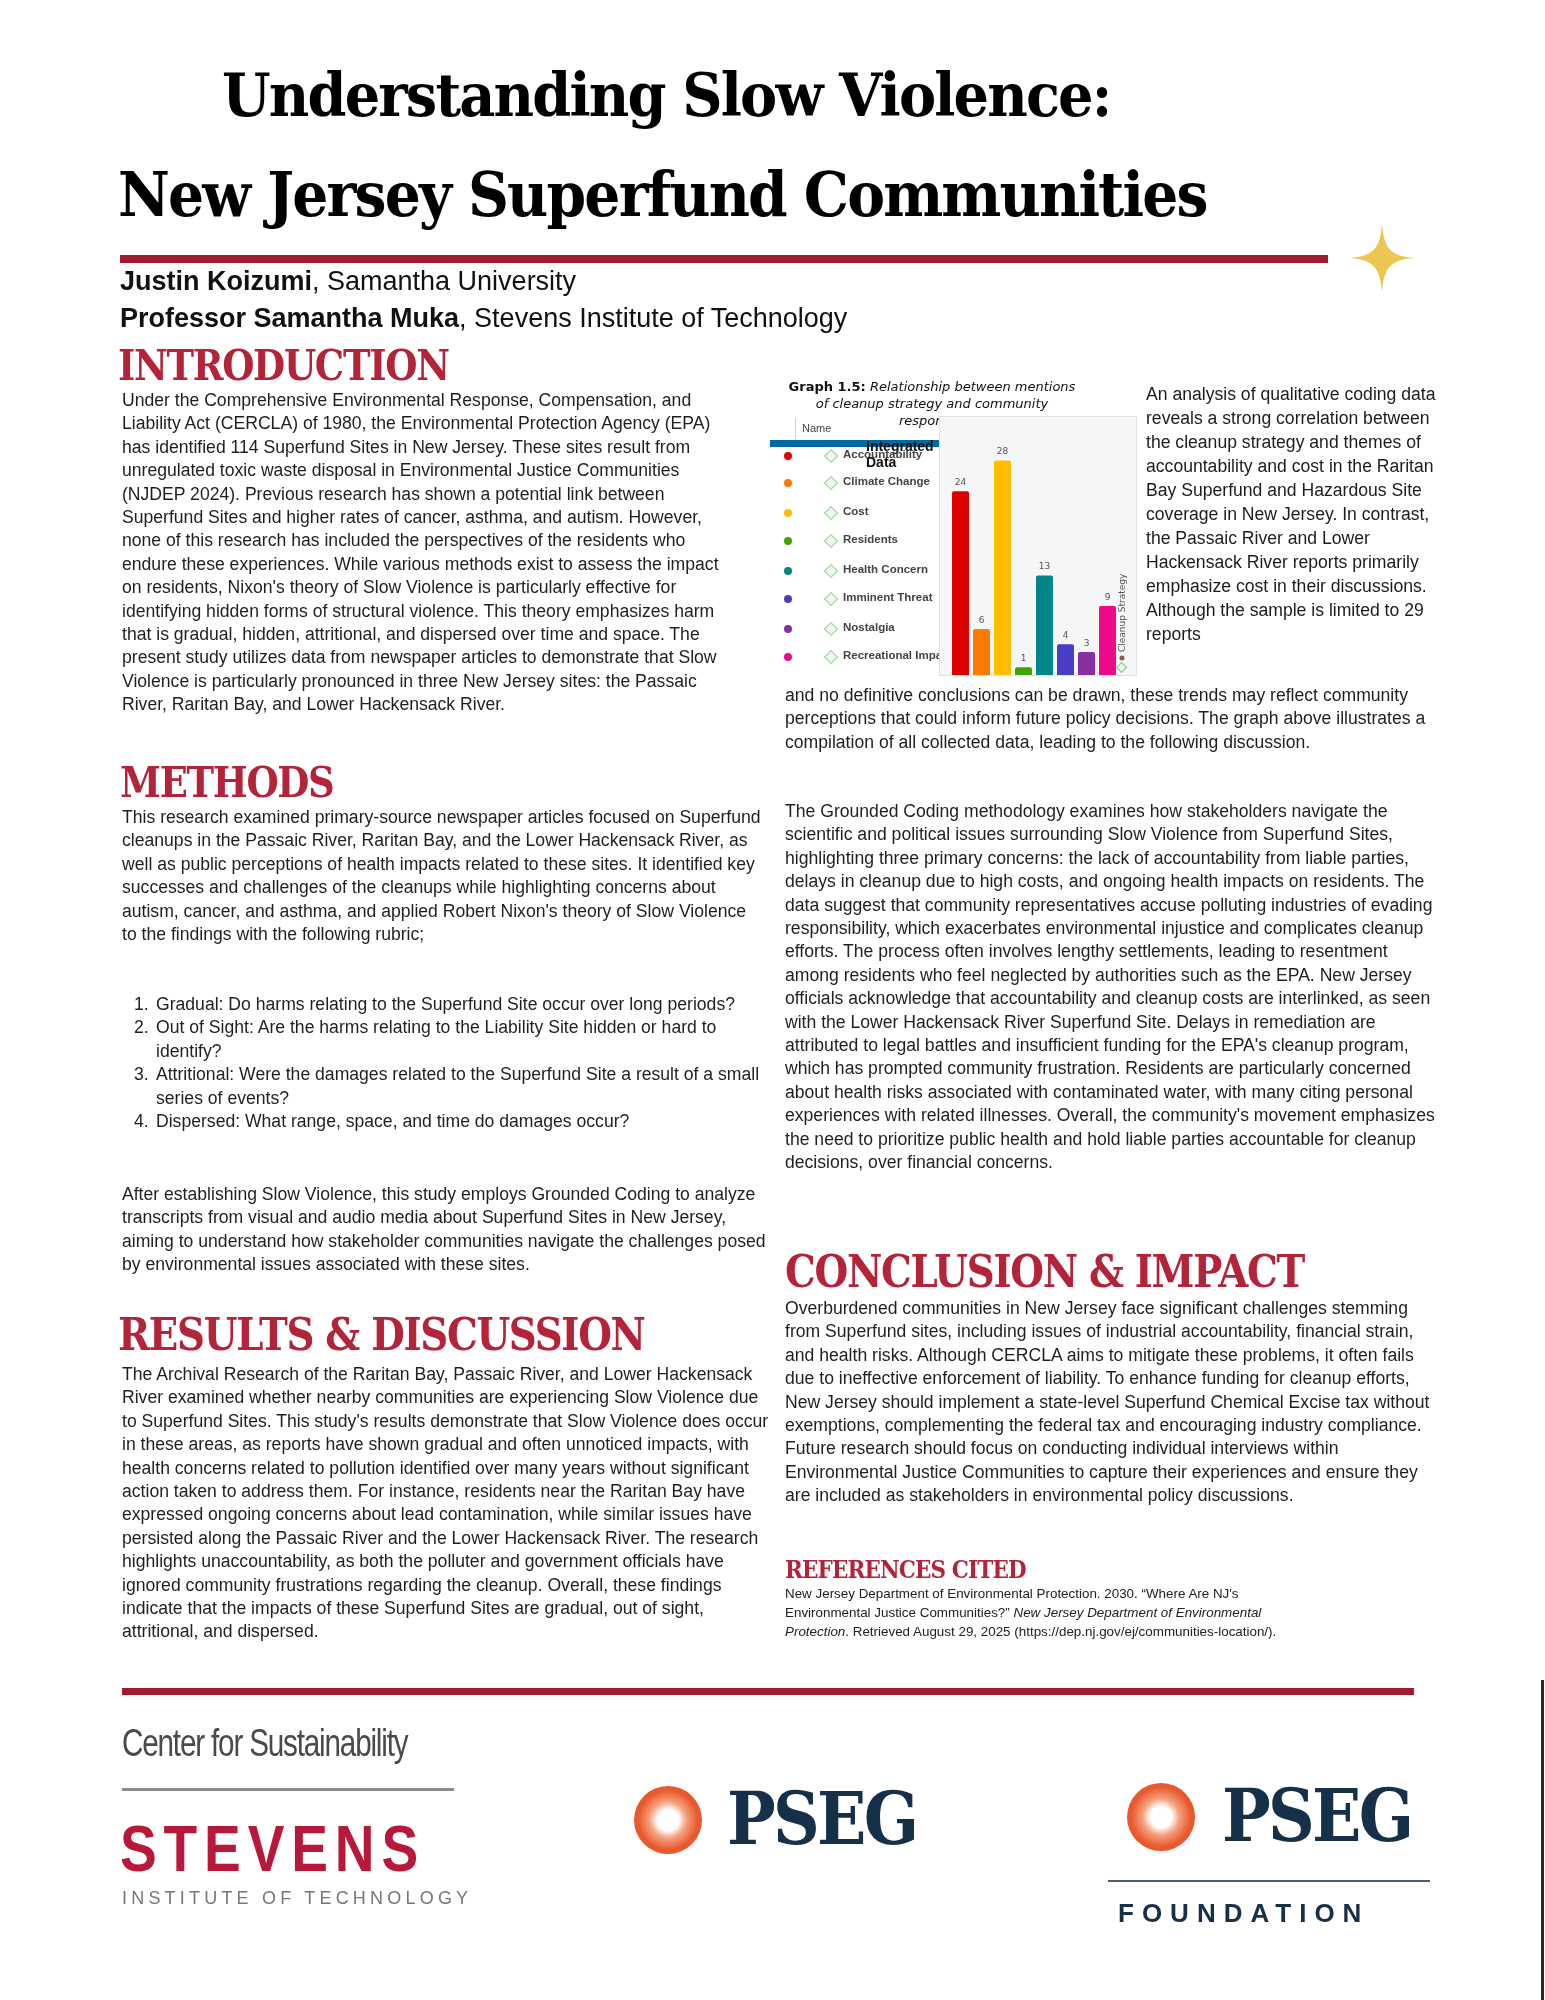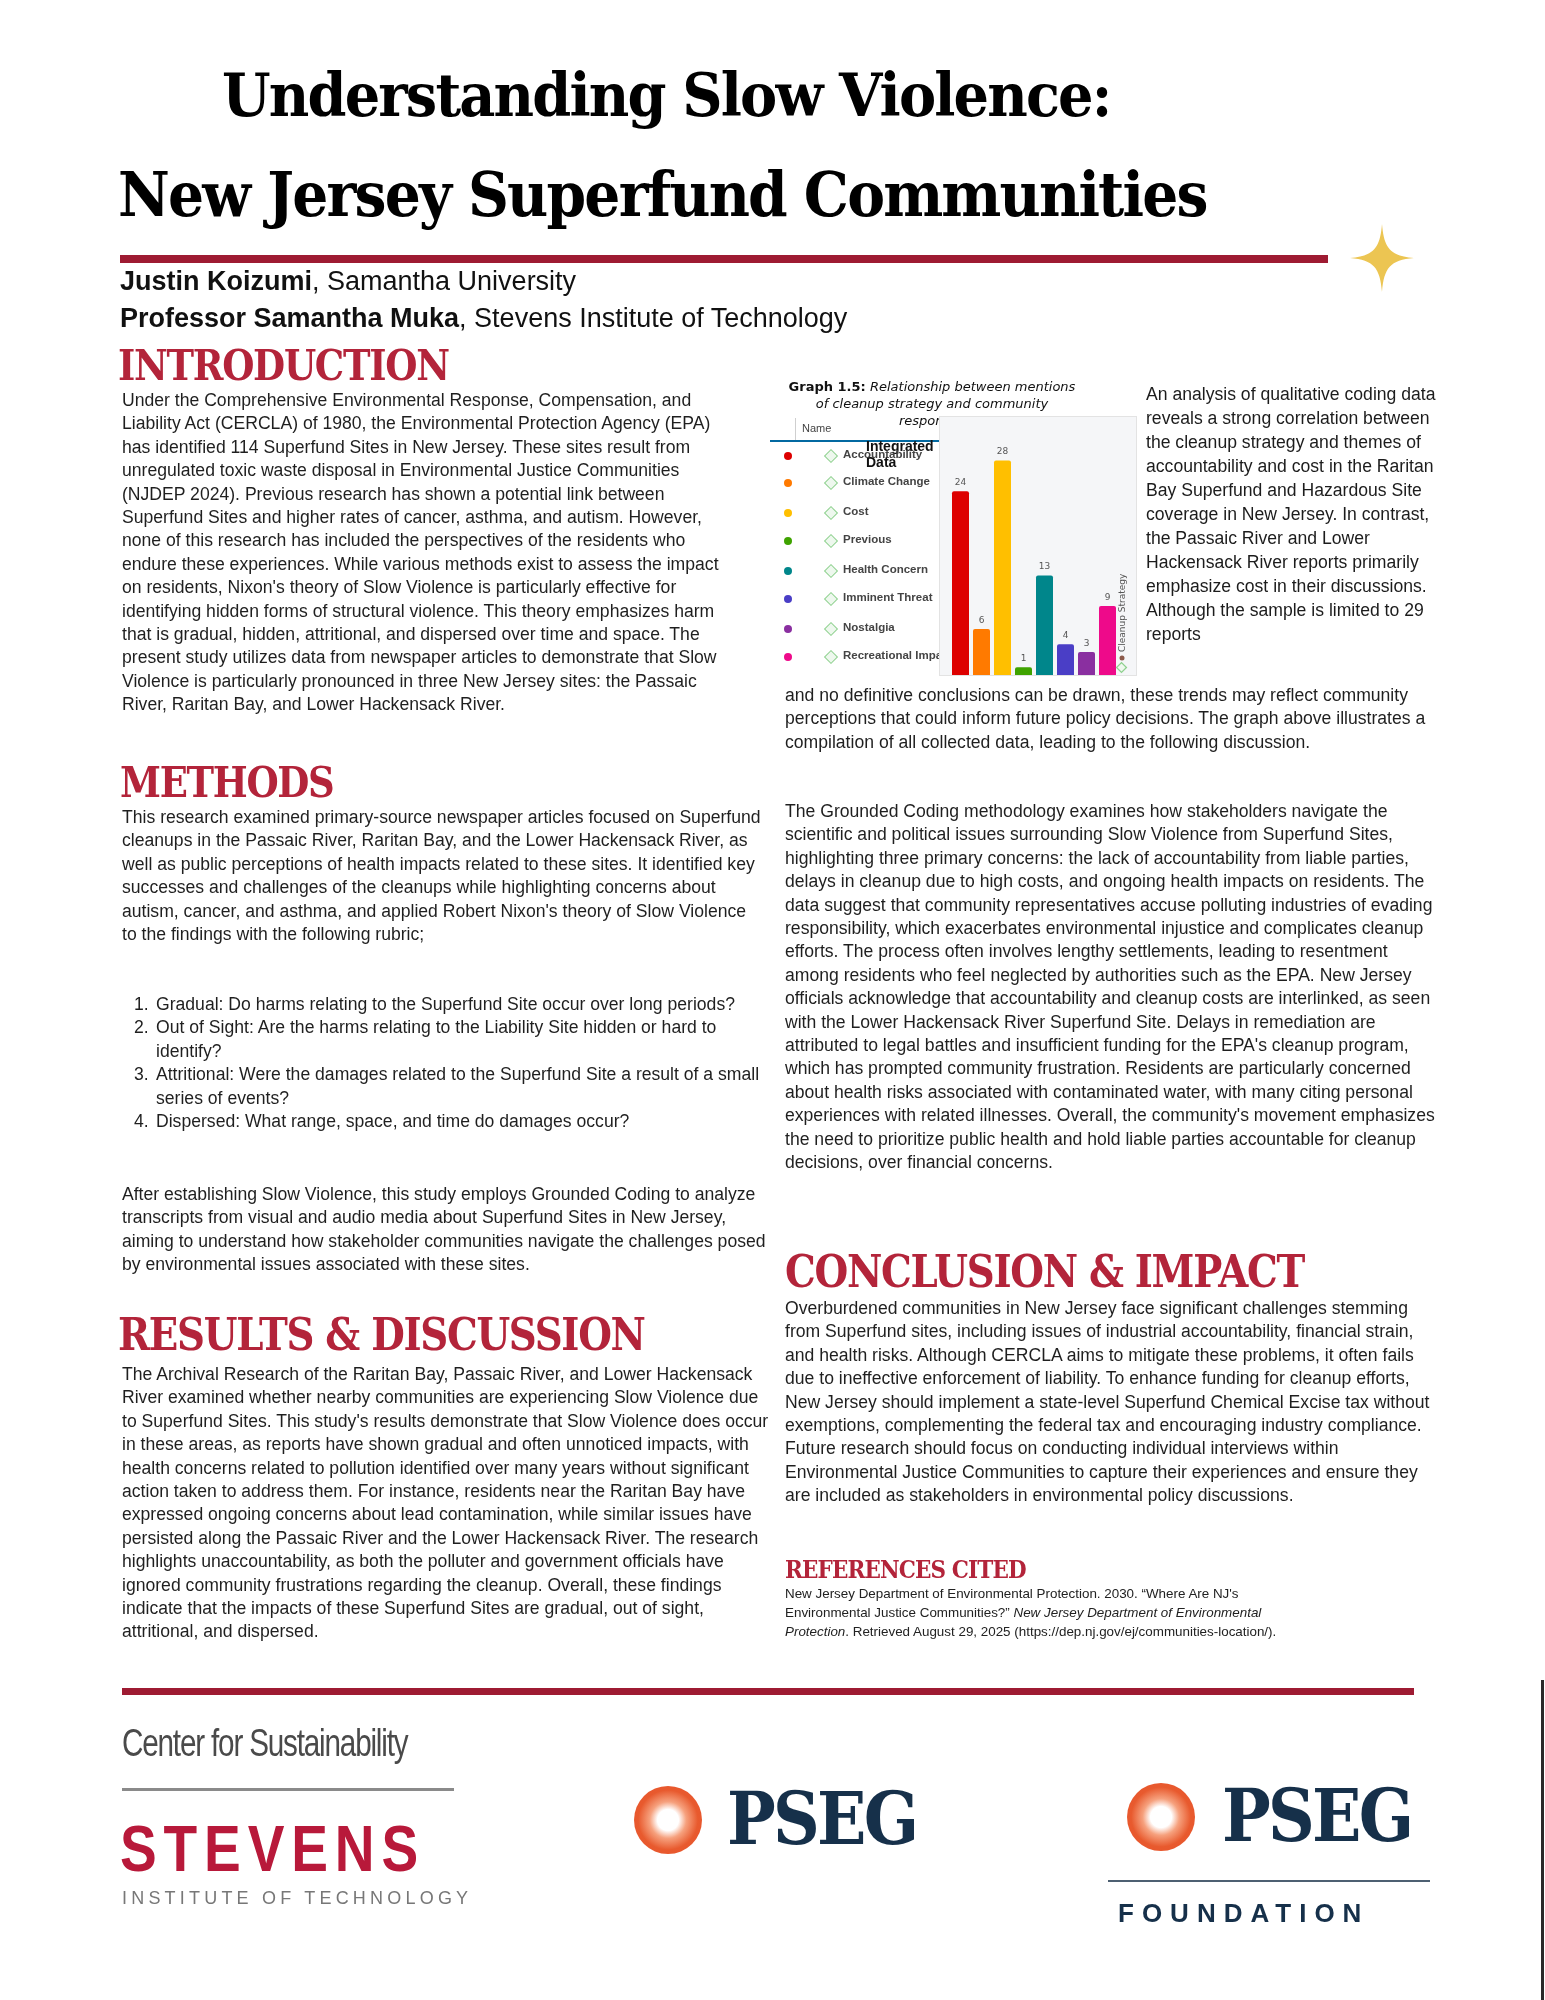--- a/index.html
+++ b/index.html
@@ -27,21 +27,21 @@
   #methods-list .num { width:22px; margin-left:12px; flex:none; }
   #methods-list .txt { flex:1; }
   #methods-p2 { left:122px; top:1183px; width:650px; }
   #results-h { left:118px; top:1308px; font-size:45px; }
   #results-p { left:122px; top:1363px; width:655px; }
   
   #chart-caption { left:782px; top:378px; width:300px; text-align:center; font-size:13px; line-height:17px; color:#111; font-family:"DejaVu Sans", sans-serif; }
   #chart-caption b { font-weight:bold; font-style:normal; }
   #chart-caption i { font-style:italic; }
   #legend-panel { left:770px; top:418px; width:175px; height:258px; }
-  #legend-header { position:absolute; left:0; top:0; width:175px; height:22px; border-bottom:2px solid #0369a1; font-size:11px; }
+  #legend-header { position:absolute; left:0; top:0; width:175px; height:22px; border-bottom:7px solid #0369a1; font-size:11px; }
   #legend-header .sep { position:absolute; left:25px; top:0; width:1px; height:22px; background:#cfcfcf; }
   #legend-header .name { position:absolute; left:32px; top:4px; color:#444; }
   #legend-header .integ { position:absolute; left:96px; top:4px; font-weight:bold; font-size:14px; color:#111;margin-top:16px; }
   .leg-row { position:absolute; left:0; height:20px; width:175px; font-size:11.5px; color:#444;font-weight:bold; }
   .leg-dot { position:absolute; left:14px; top:6px; width:8px; height:8px; border-radius:50%; }
   .leg-diamond { position:absolute; left:56px; top:5px; width:8px; height:8px; border:1.5px solid #8fd18f; background:#eef8ee; transform:rotate(45deg); }
   .leg-label { position:absolute; left:73px; top:2px; white-space:nowrap; }
   #plot-panel { left:939px; top:416px; width:196px; height:258px; background:#f5f6f8; border:1px solid #e3e3e3; }
   #plot-svg { position:absolute; left:0; top:0; }
   
@@ -126,21 +126,21 @@
         <span class="leg-label">Climate Change</span>
       </div>
       <div class="leg-row" style="top: 85px;">
         <span class="leg-dot" style="background: rgb(255, 191, 0);"></span>
         <span class="leg-diamond"></span>
         <span class="leg-label">Cost</span>
       </div>
       <div class="leg-row" style="top: 113px;">
         <span class="leg-dot" style="background: rgb(63, 163, 0);"></span>
         <span class="leg-diamond"></span>
-        <span class="leg-label">Previous</span>
+        <span class="leg-label">Residents</span>
       </div>
       <div class="leg-row" style="top: 143px;">
         <span class="leg-dot" style="background: rgb(0, 134, 139);"></span>
         <span class="leg-diamond"></span>
         <span class="leg-label">Health Concern</span>
       </div>
       <div class="leg-row" style="top: 171px;">
         <span class="leg-dot" style="background: rgb(74, 62, 198);"></span>
         <span class="leg-diamond"></span>
         <span class="leg-label">Imminent Threat</span>

